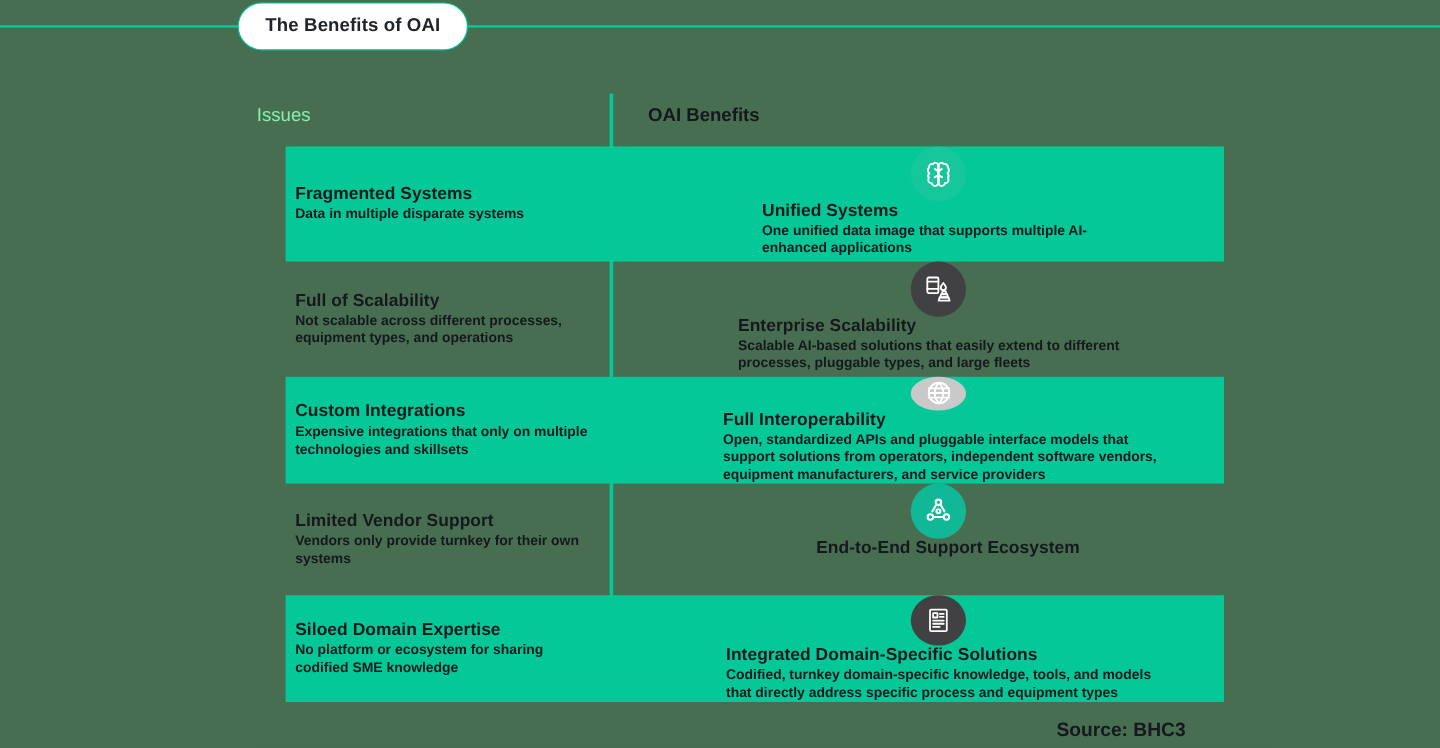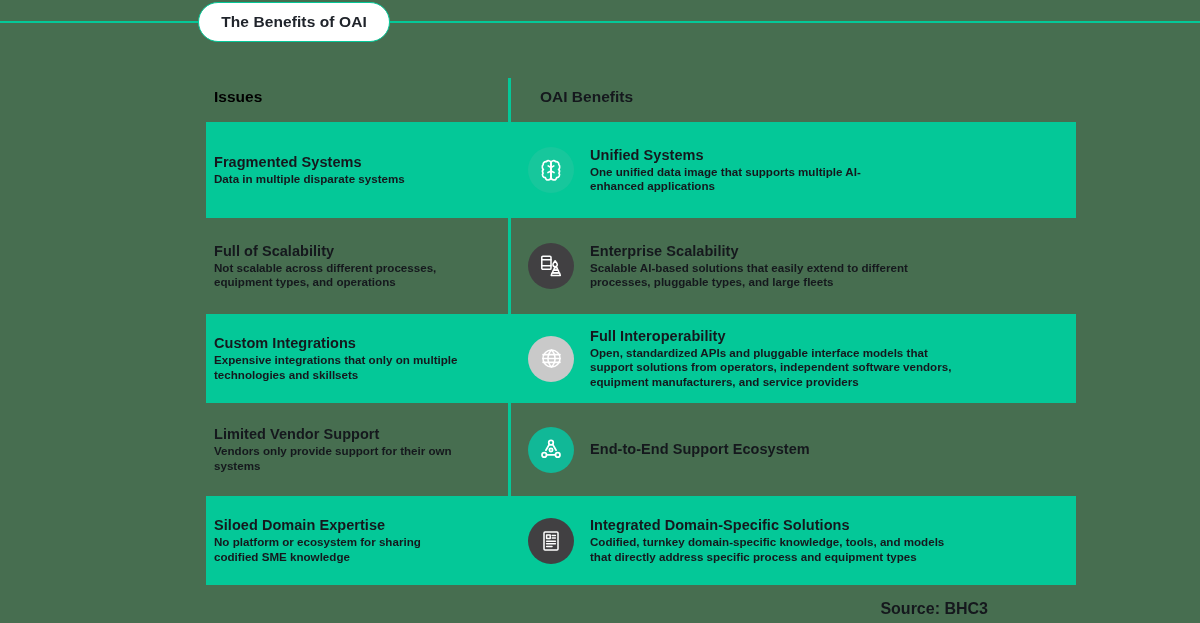--- a/index.html
+++ b/index.html
@@ -54,23 +54,23 @@
   }
 
   .head-row {
     position: relative;
     height: 44px;
   }
   .head-issues {
     position: absolute;
     left: 8px;
     top: 10px;
-    color: #000000;
+    color: #86efac;
     font-size: 15.5px;
-    font-weight: bold;
+    font-weight: normal;
   }
   .head-benefits {
     position: absolute;
     left: 334px;
     top: 10px;
     color: #15181D;
     font-size: 15.5px;
     font-weight: bold;
   }
 
@@ -80,40 +80,42 @@
     top: 0px;
     width: 3px;
     height: 505px;
     background: #04C898;
     z-index: 4;
   }
 
   .row {
     position: relative;
     display: flex;
-    width: 870px;
-    box-sizing: border-box;
+    width: 782px;
+    box-sizing: border-box;
+    margin-left: 32px;
   }
   .row.shaded { background: #04C898; }
   .row.plain  { background: transparent; }
 
   .cell-left {
     width: 302px;
     box-sizing: border-box;
     padding: 0 14px 0 8px;
     display: flex;
     flex-direction: column;
     justify-content: center;
   }
   .cell-right {
     width: 480px;
     box-sizing: border-box;
     padding-left: 20px;
     display: flex;
     align-items: center;
+    flex-direction: column;
   }
 
   .icon-wrap {
     width: 46px;
     height: 46px;
     min-width: 46px;
     border-radius: 50%;
     display: flex;
     align-items: center;
     justify-content: center;
@@ -236,21 +238,21 @@
       <div class="benefit-text">
         <div class="t-title">Full Interoperability</div>
         <div class="t-desc" style="max-width:375px">Open, standardized APIs and pluggable interface models that support solutions from operators, independent software vendors, equipment manufacturers, and service providers</div>
       </div>
     </div>
   </div>
 
   <div class="row plain" style="height:93px">
     <div class="cell-left">
       <div class="t-title">Limited Vendor Support</div>
-      <div class="t-desc" style="max-width:256px">Vendors only provide support for their own systems</div>
+      <div class="t-desc" style="max-width:256px">Vendors only provide turnkey for their own systems</div>
     </div>
     <div class="cell-right">
       <div class="icon-wrap" style="background:#11B897">
         <svg width="26" height="26" viewBox="0 0 24 24" fill="none" stroke="#FFFFFF" stroke-width="1.6" stroke-linecap="round" stroke-linejoin="round">
           <circle cx="12" cy="5.2" r="2.1"></circle>
           <circle cx="5.8" cy="16.5" r="2.1"></circle>
           <circle cx="18.2" cy="16.5" r="2.1"></circle>
           <path d="M10.4 6.8 7.3 12.2"></path>
           <path d="M13.6 6.8l3.1 5.4"></path>
           <path d="M7.9 16.5h8.2"></path>

